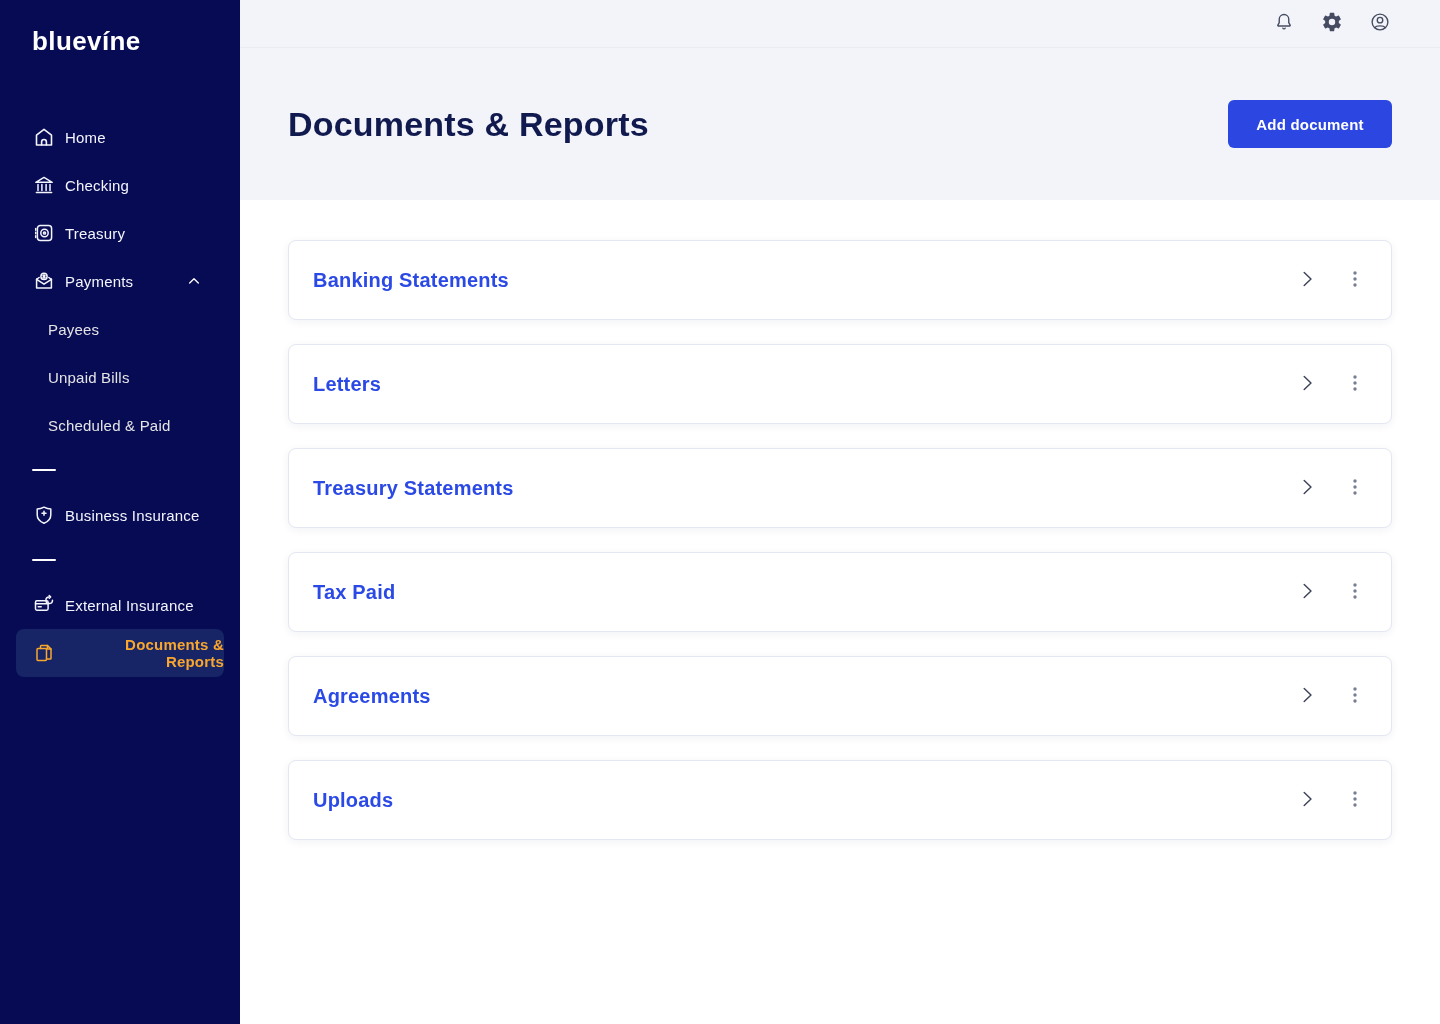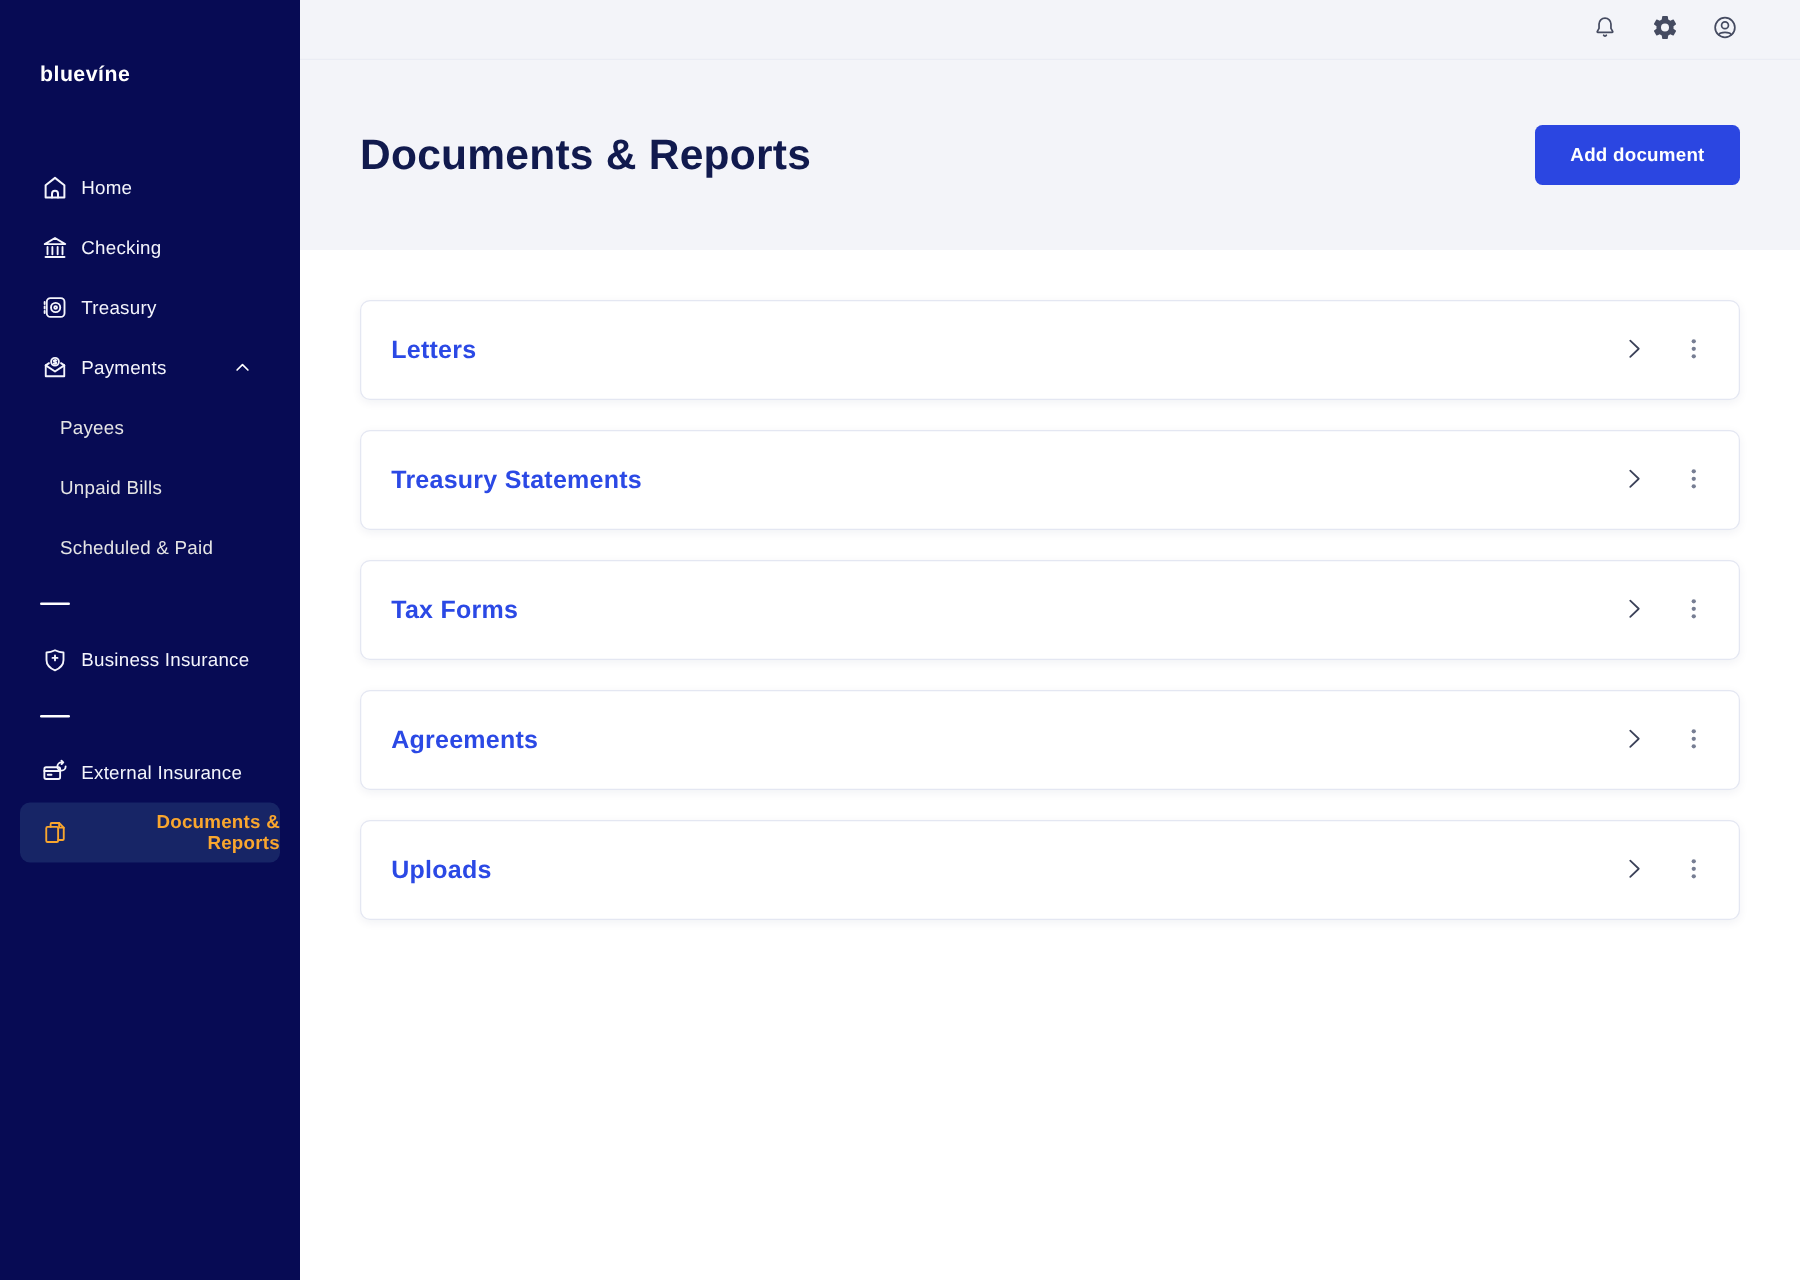--- a/index.html
+++ b/index.html
@@ -12,21 +12,21 @@
   }
 
   
   .sidebar {
     width:240px; flex-shrink:0; height:1024px;
     background:#070B54; color:#ffffff;
     display:flex; flex-direction:column;
   }
   .logo {
     padding:26px 0 0 32px;
-    font-size:17px; font-weight:700; letter-spacing:.4px;margin-top:24px;
+    font-size:26px; font-weight:700; letter-spacing:.4px;
   }
   .nav { padding-top:56px;text-align:right; }
   .nav-item {
     height:48px; display:flex; align-items:center;
     padding-left:32px; gap:9px; cursor:pointer;
     font-size:15px; letter-spacing:.2px; color:#F4F5FC;
   }
   .nav-item .ico { width:24px; height:24px; flex-shrink:0; color:#F4F5FC; }
   .nav-item .expander { margin-left:auto; margin-right:38px; width:16px; height:16px; color:#fff; }
   .nav-subitem {
@@ -238,20 +238,39 @@
     </button>
   </div>
 
   <div class="page-header">
     <h1 class="page-title">Documents &amp; Reports</h1>
     <button class="add-btn">Add document</button>
   </div>
 
   <div class="content">
 
+    <div class="card">
+      <span class="card-title">Banking Statements</span>
+      <button class="row-btn chev">
+        <span>
+          <svg viewBox="0 0 24 24" fill="none" stroke="currentColor" stroke-width="1.4" stroke-linecap="round" stroke-linejoin="round">
+              <path d="M9.2 5.5 16 12l-6.8 6.5"></path>
+            </svg>
+        </span>
+      </button>
+      <button class="row-btn kebab">
+        <span>
+          <svg viewBox="0 0 24 24" fill="currentColor">
+              <circle cx="12" cy="6" r="1.7"></circle>
+              <circle cx="12" cy="12" r="1.7"></circle>
+              <circle cx="12" cy="18" r="1.7"></circle>
+            </svg>
+        </span>
+      </button>
+    </div>
 
     <div class="card">
       <span class="card-title">Letters</span>
       <button class="row-btn chev">
         <span>
           <svg viewBox="0 0 24 24" fill="none" stroke="currentColor" stroke-width="1.4" stroke-linecap="round" stroke-linejoin="round">
               <path d="M9.2 5.5 16 12l-6.8 6.5"></path>
             </svg>
         </span>
       </button>
@@ -280,21 +299,21 @@
           <svg viewBox="0 0 24 24" fill="currentColor">
               <circle cx="12" cy="6" r="1.7"></circle>
               <circle cx="12" cy="12" r="1.7"></circle>
               <circle cx="12" cy="18" r="1.7"></circle>
             </svg>
         </span>
       </button>
     </div>
 
     <div class="card">
-      <span class="card-title">Tax Forms</span>
+      <span class="card-title">Tax Paid</span>
       <button class="row-btn chev">
         <span>
           <svg viewBox="0 0 24 24" fill="none" stroke="currentColor" stroke-width="1.4" stroke-linecap="round" stroke-linejoin="round">
               <path d="M9.2 5.5 16 12l-6.8 6.5"></path>
             </svg>
         </span>
       </button>
       <button class="row-btn kebab">
         <span>
           <svg viewBox="0 0 24 24" fill="currentColor">

